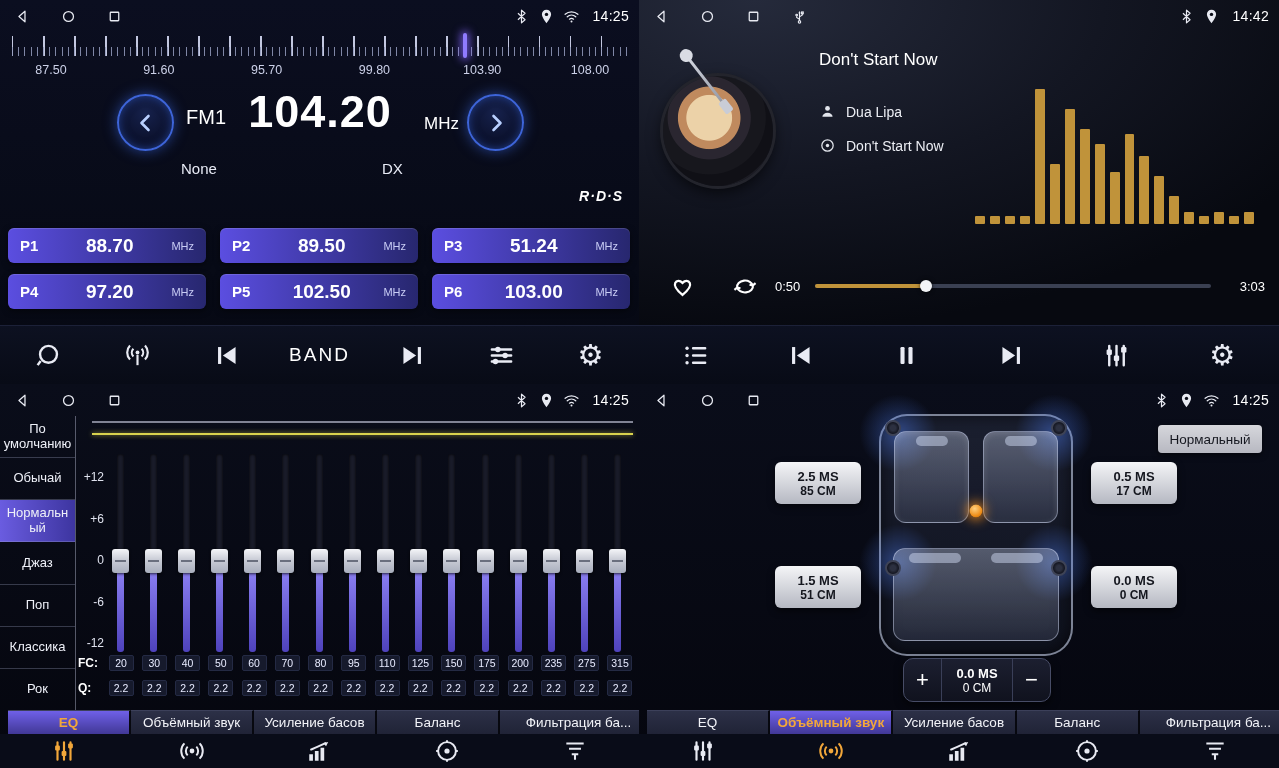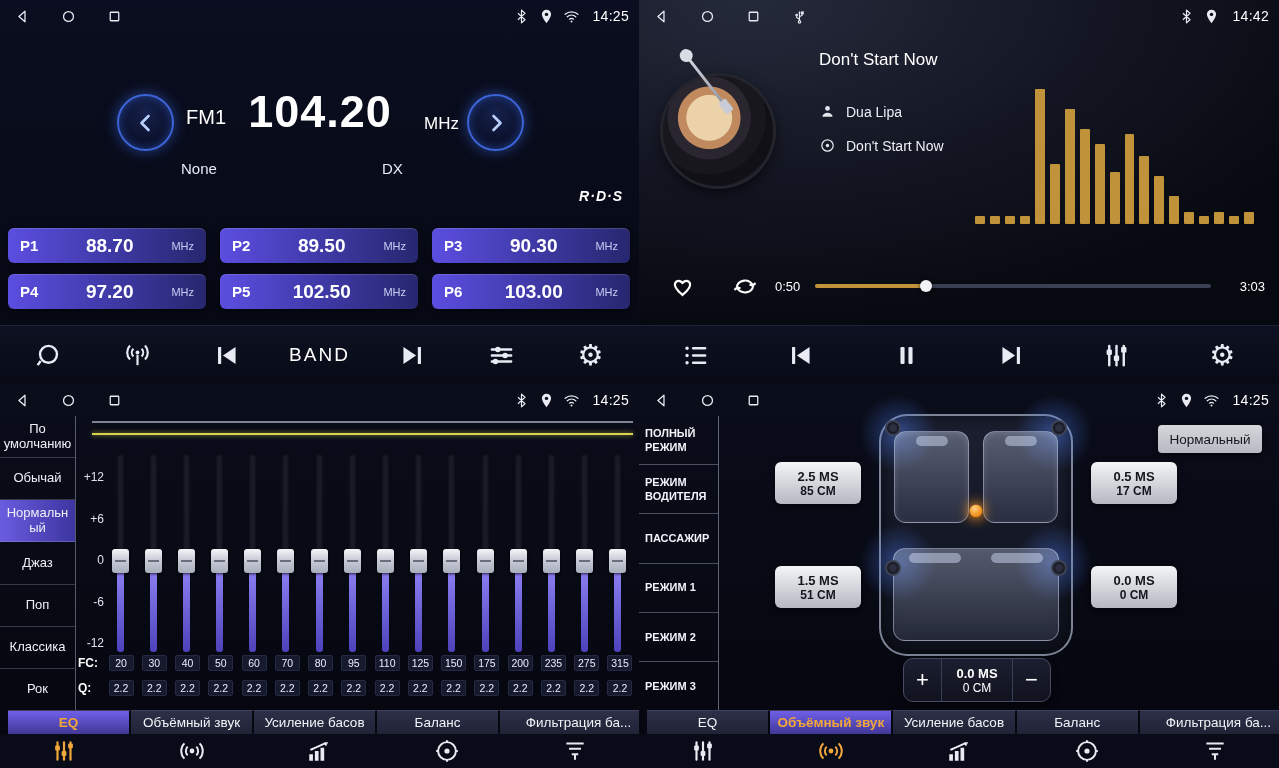--- a/index.html
+++ b/index.html
@@ -181,20 +181,32 @@
           </span>
           <span class="sb-ico">
             <svg viewBox="0 0 24 24" fill="none" stroke="currentColor" stroke-width="1.8" stroke-linecap="round">
               <path d="M3 8.8a13.5 13.5 0 0 1 18 0M6 12.3a9 9 0 0 1 12 0M9.1 15.8a4.6 4.6 0 0 1 5.8 0"></path>
               <circle cx="12" cy="19" r="1.4" fill="currentColor" stroke="none"></circle>
             </svg>
           </span>
           <span class="sb-time">14:25</span>
         </div>
       </div>
+    <div class="scale">
+      <div class="ticks"></div>
+      <div class="scale-pointer"></div>
+      <div class="scale-labels">
+          <span class="scale-label">87.50</span>
+          <span class="scale-label">91.60</span>
+          <span class="scale-label">95.70</span>
+          <span class="scale-label">99.80</span>
+          <span class="scale-label">103.90</span>
+          <span class="scale-label">108.00</span>
+        </div>
+    </div>
     <div class="tune-row">
       <div class="tune-btn" id="tune-prev">
         <svg viewBox="0 0 24 24" fill="none" stroke="currentColor" stroke-width="2.6" stroke-linecap="round" stroke-linejoin="round">
             <path d="M14.5 5L7.5 12l7 7"></path>
           </svg>
       </div>
       <div class="band-label">FM1</div>
       <div class="stereo-label">None</div>
       <div class="freq-value">104.20</div>
       <div class="freq-unit">MHz</div>
@@ -212,21 +224,21 @@
           <span class="p-freq">88.70</span>
           <span class="p-unit">MHz</span>
         </div>
         <div class="preset">
           <span class="p-label">P2</span>
           <span class="p-freq">89.50</span>
           <span class="p-unit">MHz</span>
         </div>
         <div class="preset">
           <span class="p-label">P3</span>
-          <span class="p-freq">90.30</span>
+          <span class="p-freq">51.24</span>
           <span class="p-unit">MHz</span>
         </div>
         <div class="preset">
           <span class="p-label">P4</span>
           <span class="p-freq">97.20</span>
           <span class="p-unit">MHz</span>
         </div>
         <div class="preset">
           <span class="p-label">P5</span>
           <span class="p-freq">102.50</span>
@@ -781,28 +793,20 @@
           </span>
           <span class="sb-ico">
             <svg viewBox="0 0 24 24" fill="none" stroke="currentColor" stroke-width="1.8" stroke-linecap="round">
               <path d="M3 8.8a13.5 13.5 0 0 1 18 0M6 12.3a9 9 0 0 1 12 0M9.1 15.8a4.6 4.6 0 0 1 5.8 0"></path>
               <circle cx="12" cy="19" r="1.4" fill="currentColor" stroke="none"></circle>
             </svg>
           </span>
           <span class="sb-time">14:25</span>
         </div>
       </div>
-    <div class="sur-menu">
-        <div class="sur-menu-item sel">ПОЛНЫЙ РЕЖИМ</div>
-        <div class="sur-menu-item">РЕЖИМ ВОДИТЕЛЯ</div>
-        <div class="sur-menu-item">ПАССАЖИР</div>
-        <div class="sur-menu-item">РЕЖИМ 1</div>
-        <div class="sur-menu-item">РЕЖИМ 2</div>
-        <div class="sur-menu-item">РЕЖИМ 3</div>
-      </div>
     <div class="normal-btn">Нормальный</div>
     <div class="car">
       <div class="glow" id="glow-fl"></div>
       <div class="glow" id="glow-fr"></div>
       <div class="glow" id="glow-rl"></div>
       <div class="glow" id="glow-rr"></div>
       <div class="seat" id="seat-fl"></div>
       <div class="seat" id="seat-fr"></div>
       <div class="bench"></div>
       <div class="speaker" id="spk-fl"></div>

